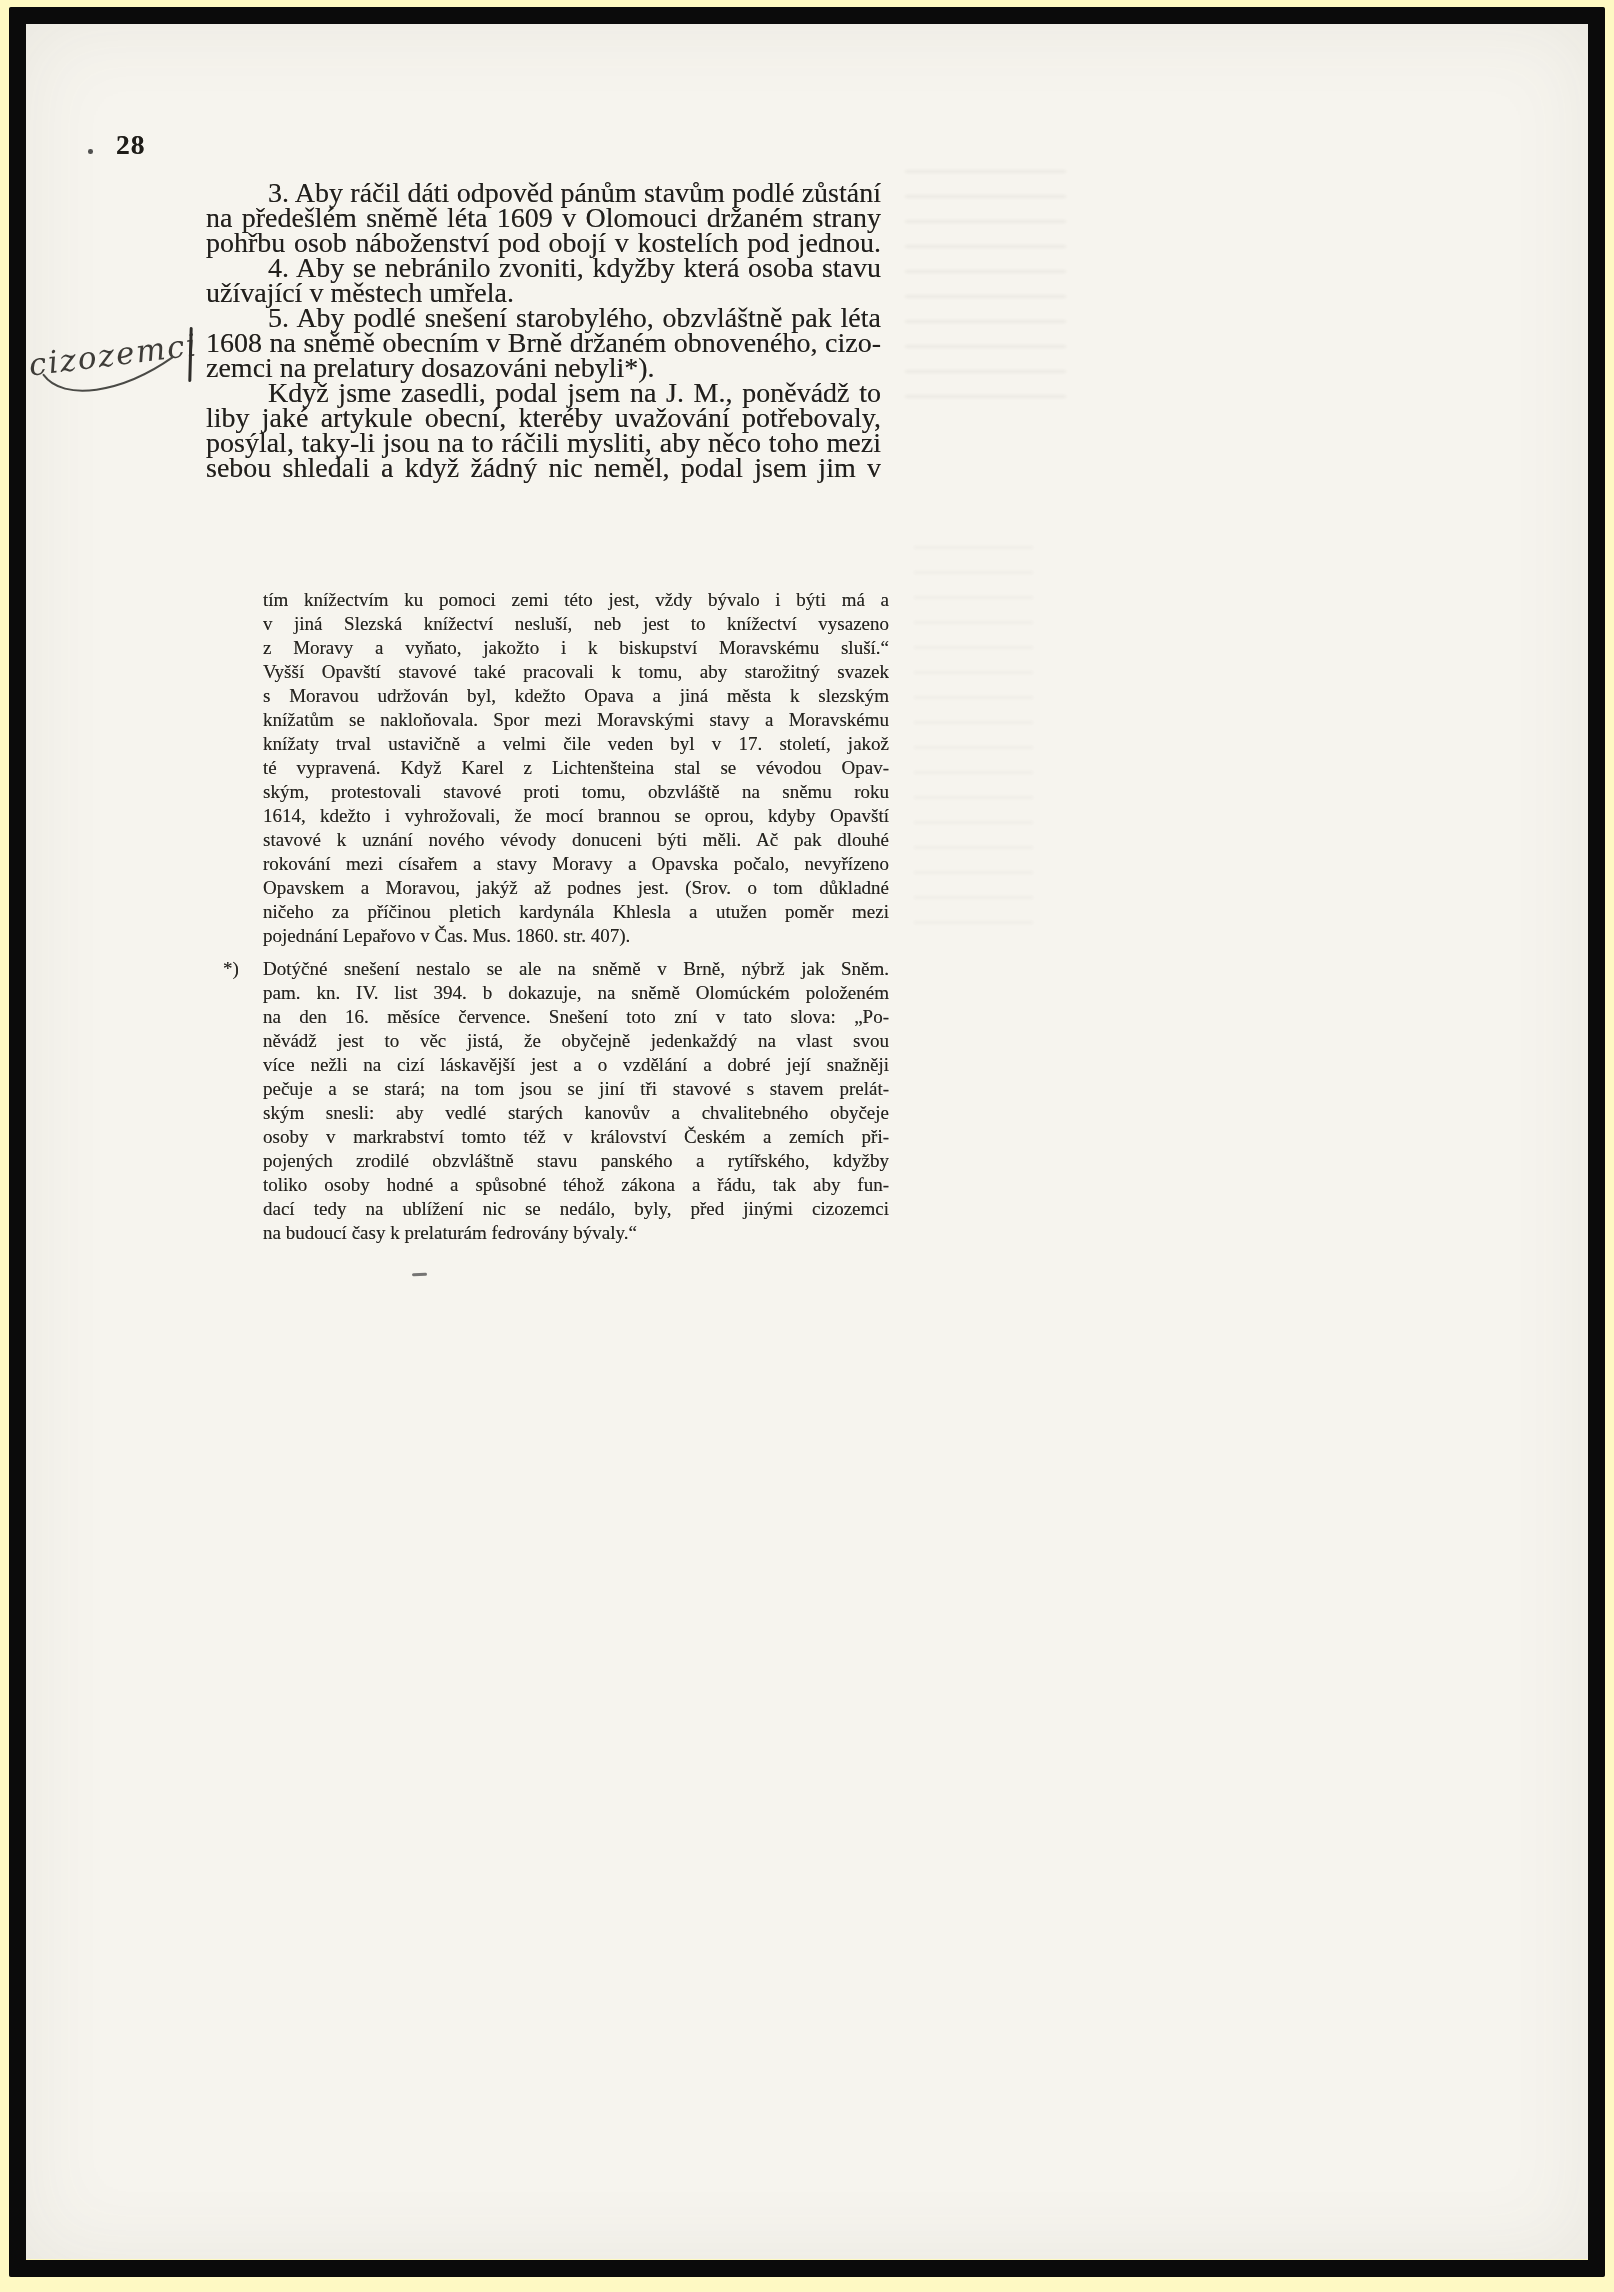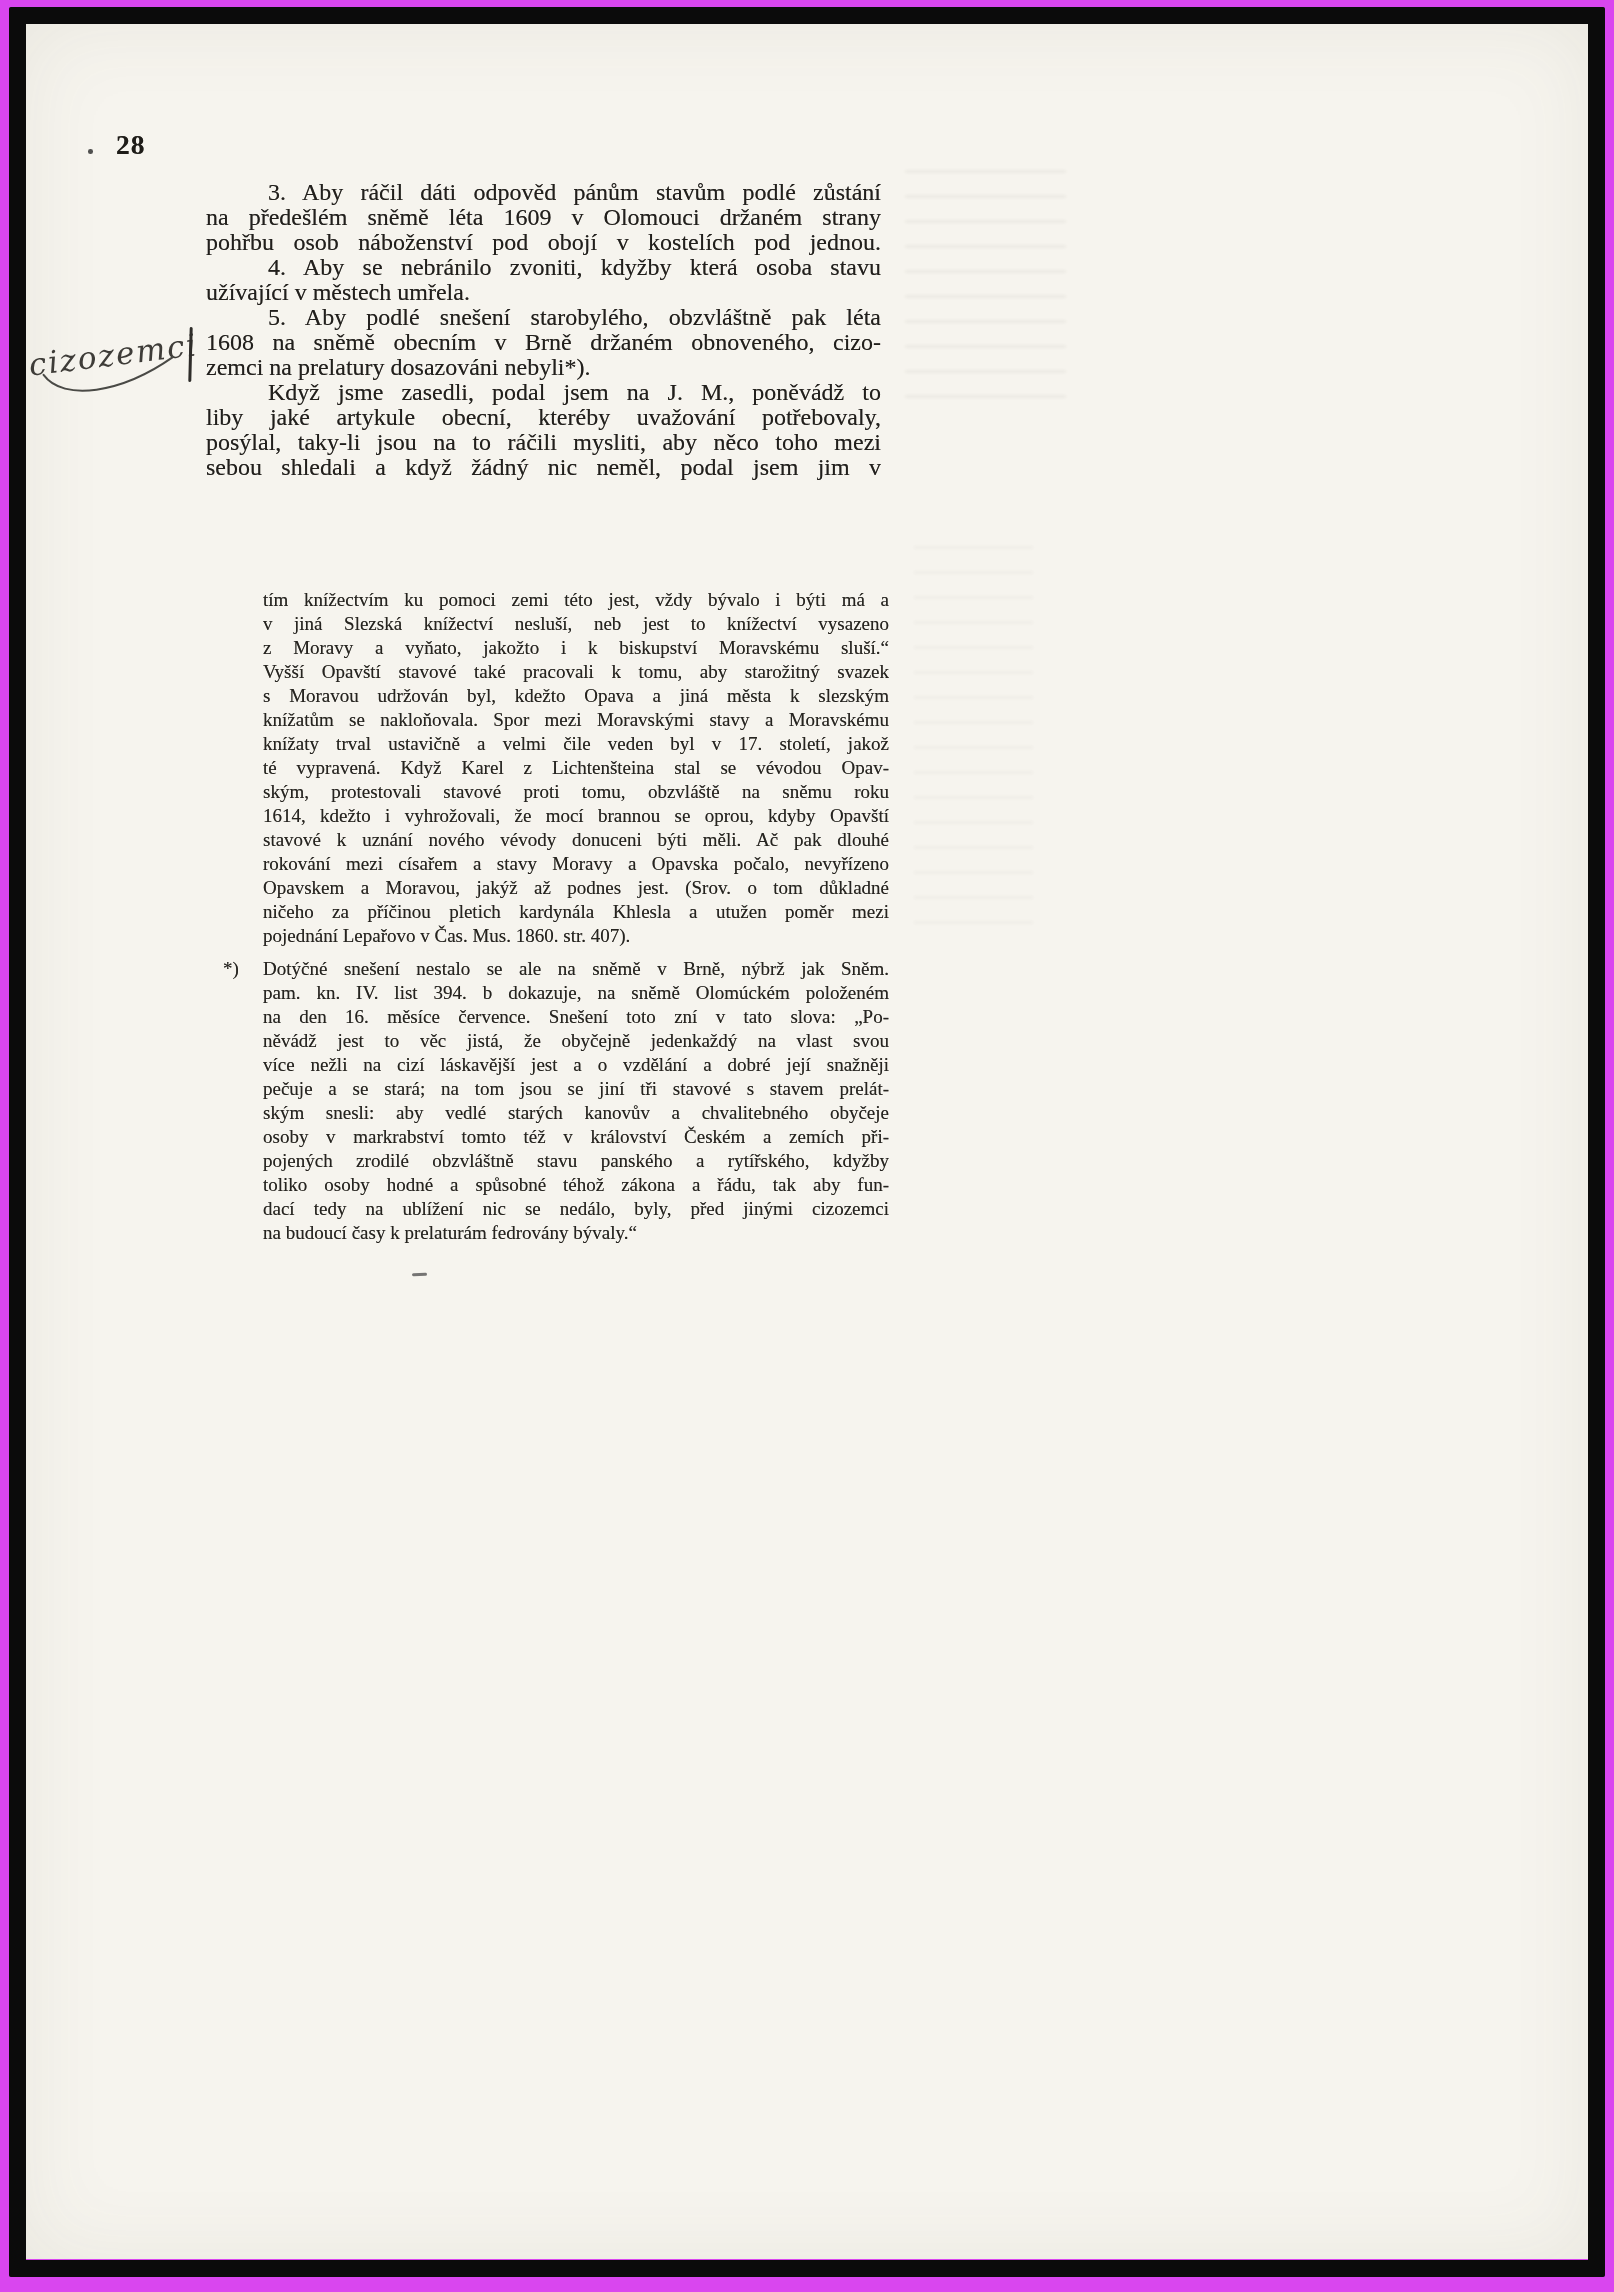--- a/index.html
+++ b/index.html
@@ -4,21 +4,21 @@
 <style>
   html, body {
     margin: 0;
     padding: 0;
     background: #e9e9e7;
   }
   .scan {
     position: relative;
     width: 1614px;
     height: 2292px;
-    background: #d946ef;
+    background: #fef9c3;
     overflow: hidden;
     font-family: "Liberation Serif", "DejaVu Serif", serif;
   }
   .paper {
     position: absolute;
     left: 26px; top: 24px; right: 26px; bottom: 33px;
     background: #f6f4ee;
     box-shadow: inset 0 0 83px rgba(95, 85, 60, 0.08);
   }
   .frame {
@@ -38,21 +38,21 @@
     left: 116px; top: 129px;
     font-size: 27.5px;
     font-weight: bold;
     letter-spacing: 0.9px;
     color: #1e1c18;
     text-shadow: 0 0 0.6px rgba(25,22,18,0.55);
   }
 
   .main-text {
     left: 206px; top: 180px; width: 675px;
-    font-size: 24px;
+    font-size: 28px;
     line-height: 25px;
     color: #211f1c;
     text-shadow: 0 0 0.6px rgba(25,22,18,0.55);
   }
   .line {
     text-align: justify;
     text-align-last: justify;
   }
   .line.short { text-align-last: left; }
   .line.indent { padding-left: 62px; }

